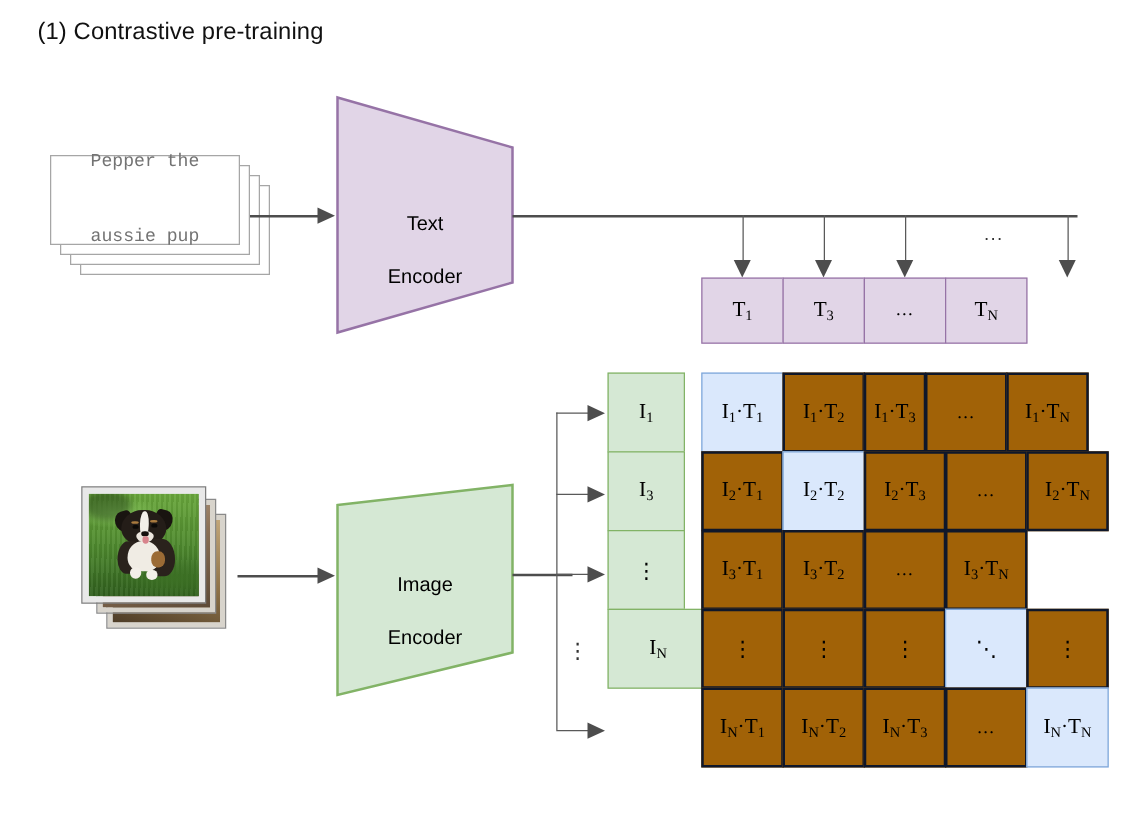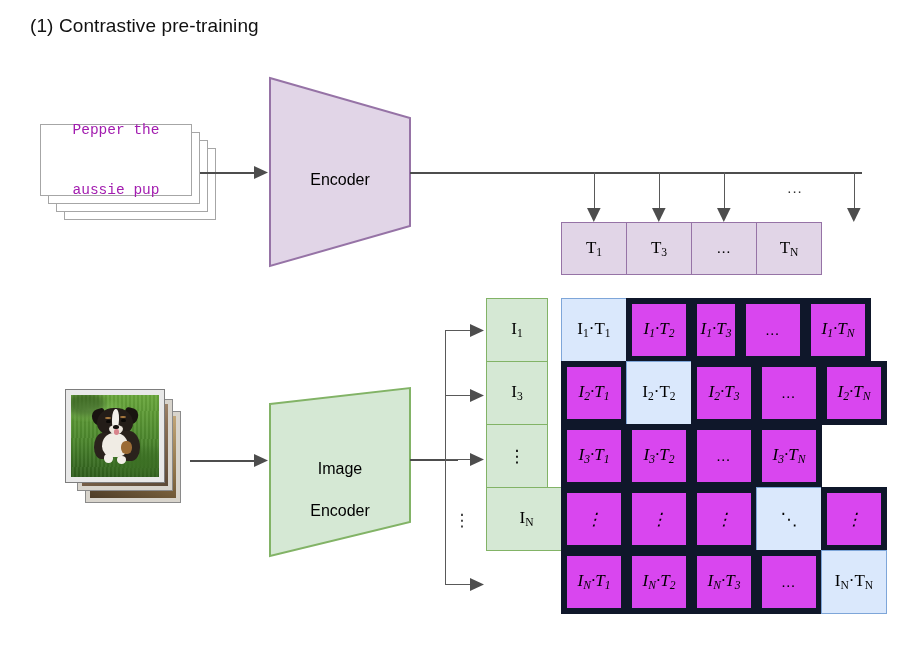--- a/index.html
+++ b/index.html
@@ -37,21 +37,21 @@
     border: 1px solid #a6a6a6;
     box-sizing: border-box;
   }
   .card-front {
     display: flex;
     align-items: center;
     justify-content: center;
     font-family: "Liberation Mono", "DejaVu Sans Mono", monospace;
     font-size: 14.5px;
     line-height: 20px;
-    color: #a21caf;
+    color: #737373;
     text-align: center;
     white-space: pre;
   }
 
   
   .photo {
     box-sizing: border-box;
     overflow: hidden;
   }
   .photo-frame {
@@ -124,21 +124,21 @@
     align-items: center;
     justify-content: center;
     font-family: "Liberation Serif", "DejaVu Serif", serif;
     font-size: 17px;
     color: #000000;
     user-select: none;
   }
   .cell sub { font-size: 0.68em; vertical-align: -0.28em; }
   .cell-text  { background: #e1d5e7; border: 1px solid #9673a6; }
   .cell-image { background: #d5e8d4; border: 1px solid #82b366; }
-  .cell-matrix{ background: #d946ef; border: 6px solid #0f172a; font-style: italic; }
+  .cell-matrix{ background: #a16207; border: 2px solid #0f172a; }
   .cell-diag  { background: #dae8fc; border: 1px solid #7ea6d9; }
   .dots-h { font-size: 15px; letter-spacing: 1px; line-height: 1; }
   .dots-v { font-size: 17px; line-height: 1; }
 
   
   .line-h { background: #4d4d4d; height: 1.6px; }
   .line-h-thin { background: #595959; height: 1.3px; }
   .line-v-thin { background: #595959; width: 1.3px; }
   svg.arrow { position: absolute; overflow: visible; }
 </style>
@@ -162,20 +162,21 @@
   <div class="abs line-h" style="left:200px; top:172px; width:58px;"></div>
   <svg class="arrow" style="left:254px; top:166px; width:16px; height:14px;">
     <polygon points="0,0 14,6.6 0,13" fill="#4d4d4d"></polygon>
   </svg>
 
   <svg class="abs" style="left:268px; top:76px; width:144px; height:192px;">
     <polygon points="2,2 142,42 142,150 2,190" fill="#e1d5e7" stroke="#9673a6" stroke-width="2"></polygon>
   </svg>
   <div class="abs" style="left:268px; top:148px; width:144px;">
     <div class="encoder-label" style="position:relative;">
+      <div>Text</div>
       <div>Encoder</div>
     </div>
   </div>
 
   <div class="abs line-h" style="left:410px; top:172px; width:452px;"></div>
 
   <div class="abs line-v-thin" style="left:594px; top:172px; height:40px;"></div>
   <svg class="arrow" style="left:587px; top:208px; width:15px; height:16px;">
     <polygon points="0,0 13.6,0 6.8,14" fill="#4d4d4d"></polygon>
   </svg>

